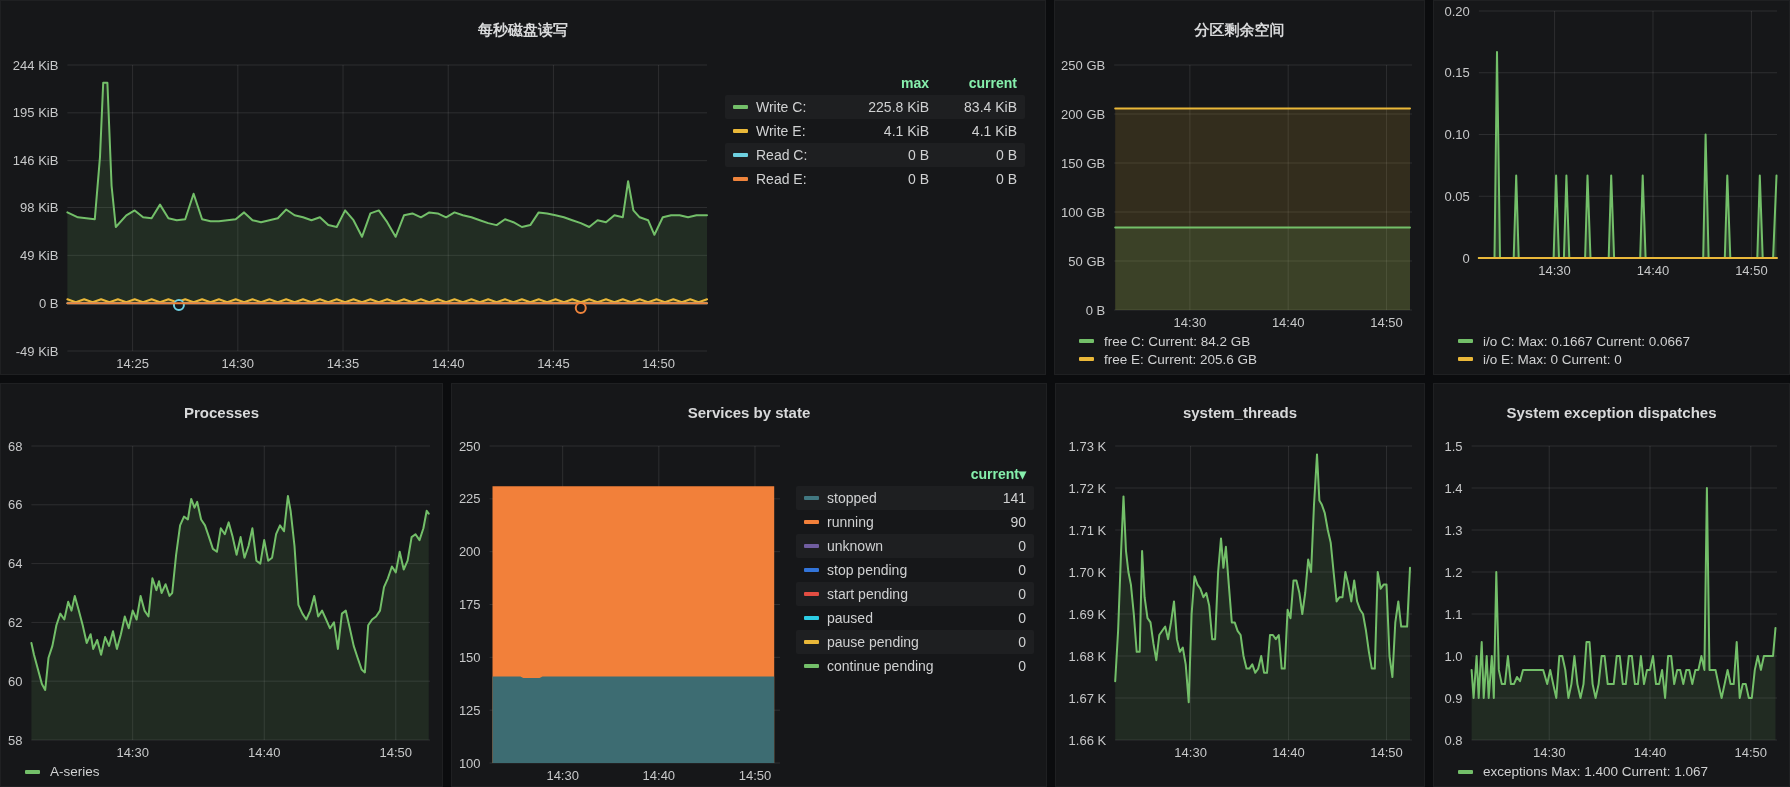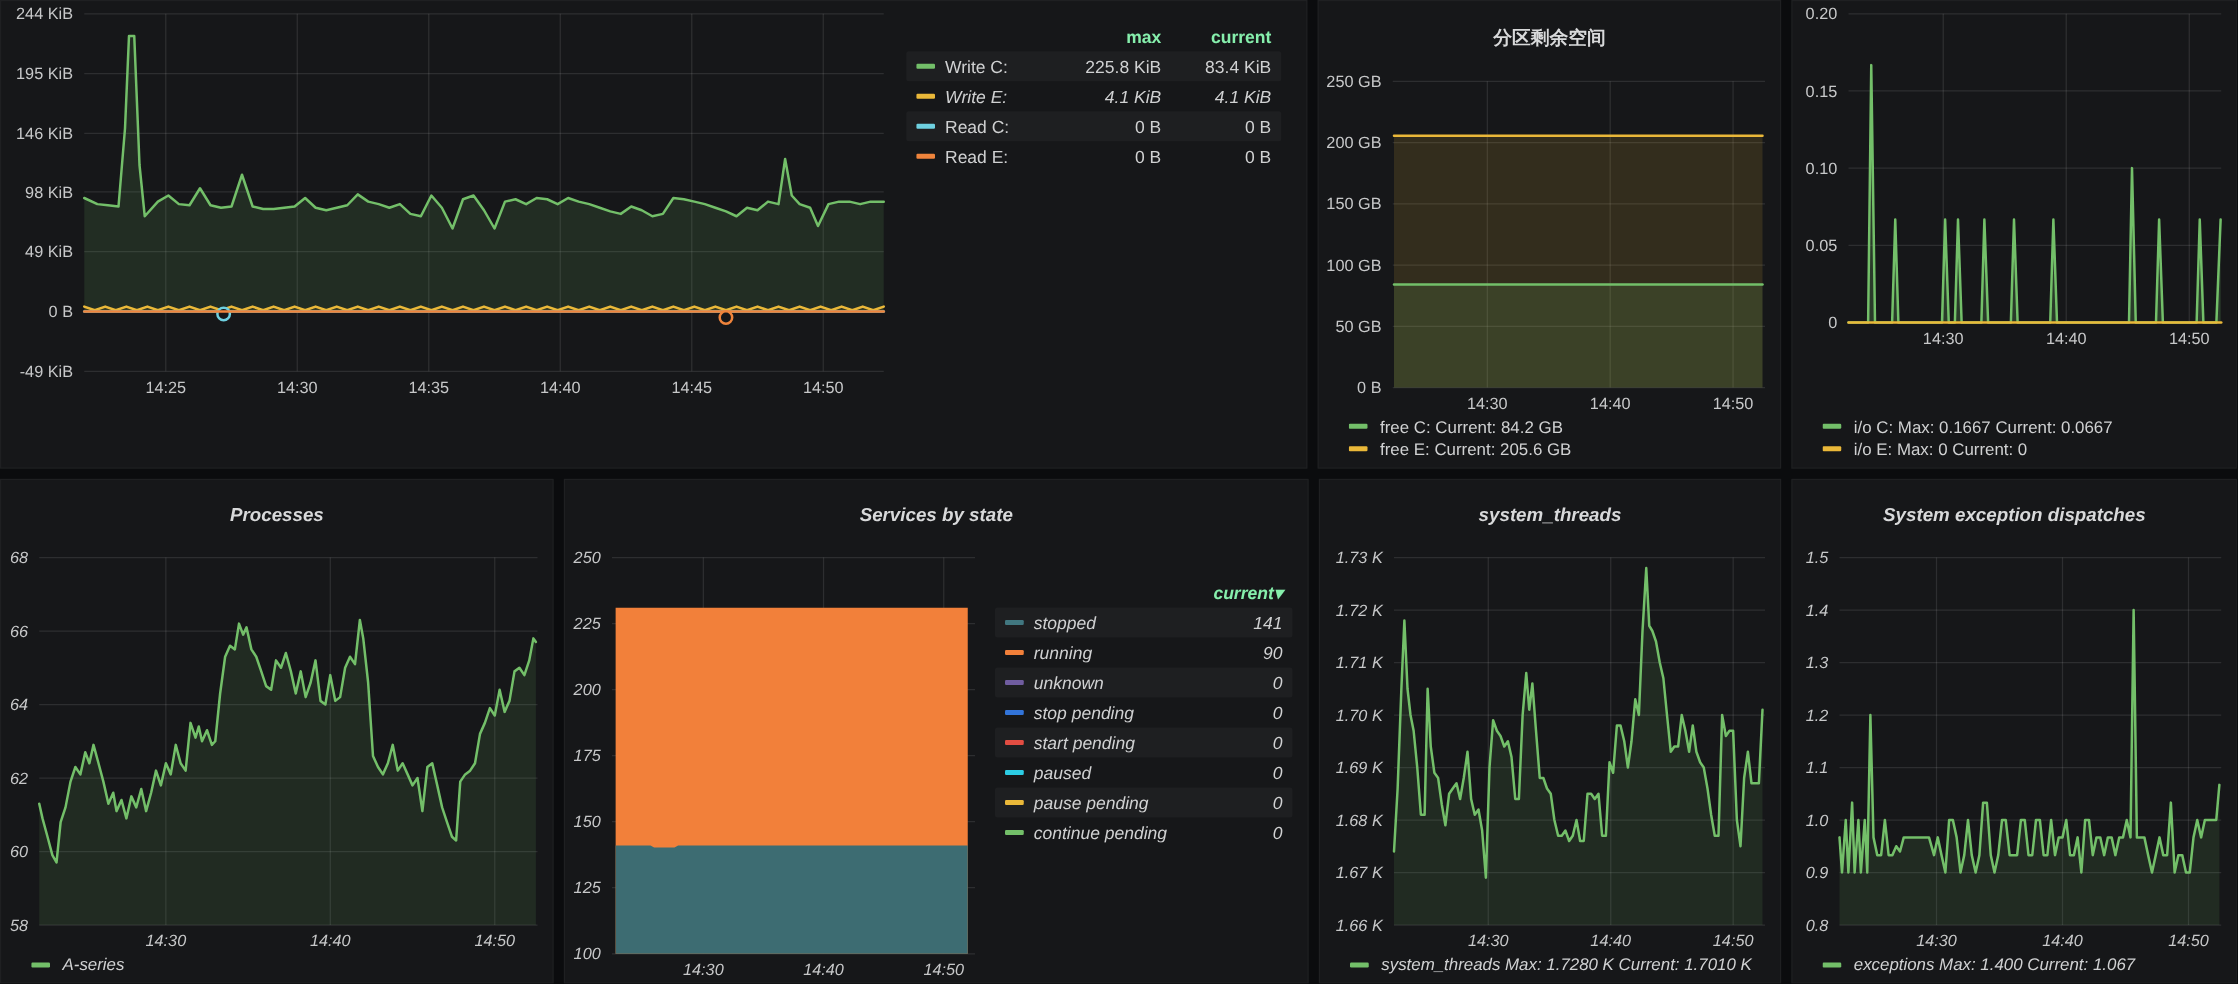--- a/index.html
+++ b/index.html
@@ -1,20 +1,20 @@
 <!DOCTYPE html>
 <html><head>
 <meta charset="utf-8">
 <style>
   html,body{margin:0;padding:0;background:#0b0c0e;}
   .dash{width:1790px;height:787px;background:#0b0c0e;display:flex;flex-direction:column;gap:8px;
         font-family:"Liberation Sans",sans-serif;overflow:hidden;}
   .row{display:flex;gap:8px;}
   .row1{height:375px;}
-  .row2{height:508px;font-style:italic;}
+  .row2{height:508px;}
   .panel{background:#161719;border:1px solid rgba(255,255,255,0.04);box-sizing:border-box;
          display:flex;flex-direction:column;min-width:0;}
   .p-disk{flex:0 0 1046px;}
   .p-free{flex:0 0 371px;}
   .p-io{flex:0 0 357px;}
   .p-proc{flex:0 0 443px;}
   .p-serv{flex:0 0 596px;}
   .p-thr{flex:0 0 370px;}
   .p-exc{flex:0 0 357px;}
   .ptitle{flex:0 0 auto;text-align:center;color:#d8d9da;font-size:15px;font-weight:700;
@@ -39,20 +39,21 @@
                  font-size:13.5px;color:#d0d1d2;overflow:hidden;}
   .blrow{display:flex;align-items:center;gap:10px;white-space:nowrap;overflow:hidden;cursor:pointer;}
 </style>
 </head>
 <body>
 
 <div class="dash">
 
   <div class="row row1">
     <section class="panel p-disk">
+      <h2 class="ptitle">每秒磁盘读写</h2>
       <div class="pbody">
         <div class="chart">
             <svg width="718" height="319">
               <line x1="66.4" x2="706" y1="10" y2="10" stroke="rgba(255,255,255,0.10)"></line>
               <text x="57.400000000000006" y="14.5" text-anchor="end" fill="#c7c8c9" font-size="13">244 KiB</text>
               <line x1="66.4" x2="706" y1="57.82935153583619" y2="57.82935153583619" stroke="rgba(255,255,255,0.10)"></line>
               <text x="57.400000000000006" y="62.32935153583619" text-anchor="end" fill="#c7c8c9" font-size="13">195 KiB</text>
               <line x1="66.4" x2="706" y1="105.65870307167235" y2="105.65870307167235" stroke="rgba(255,255,255,0.10)"></line>
               <text x="57.400000000000006" y="110.15870307167235" text-anchor="end" fill="#c7c8c9" font-size="13">146 KiB</text>
               <line x1="66.4" x2="706" y1="152.51194539249147" y2="152.51194539249147" stroke="rgba(255,255,255,0.10)"></line>
@@ -92,21 +93,21 @@
               <span class="hcell">current</span>
             </div>
             <div class="lrow alt" style="grid-template-columns: 1fr 100px 88px;">
               <span class="lname">
                 <span class="swatch" style="background: rgb(115, 191, 105);"></span>
                 <span>Write C:</span>
               </span>
               <span class="vcell">225.8 KiB</span>
               <span class="vcell">83.4 KiB</span>
             </div>
-            <div class="lrow" style="grid-template-columns: 1fr 100px 88px; font-style: italic;">
+            <div class="lrow" style="grid-template-columns: 1fr 100px 88px;">
               <span class="lname">
                 <span class="swatch" style="background: rgb(234, 184, 57);"></span>
                 <span>Write E:</span>
               </span>
               <span class="vcell">4.1 KiB</span>
               <span class="vcell">4.1 KiB</span>
             </div>
             <div class="lrow alt" style="grid-template-columns: 1fr 100px 88px;">
               <span class="lname">
                 <span class="swatch" style="background: rgb(110, 208, 224);"></span>
@@ -364,26 +365,20 @@
               <text x="134.62442244224422" y="321" text-anchor="middle" fill="#c7c8c9" font-size="13">14:30</text>
               <line x1="232.57821782178218" x2="232.57821782178218" y1="10" y2="304" stroke="rgba(255,255,255,0.10)"></line>
               <text x="232.57821782178218" y="321" text-anchor="middle" fill="#c7c8c9" font-size="13">14:40</text>
               <line x1="330.5320132013201" x2="330.5320132013201" y1="10" y2="304" stroke="rgba(255,255,255,0.10)"></line>
               <text x="330.5320132013201" y="321" text-anchor="middle" fill="#c7c8c9" font-size="13">14:50</text>
               <polygon points="59.2,245.2 62.1,194.8 65.1,115.0 67.5,60.4 70.0,115.0 72.4,136.0 74.9,148.6 77.8,178.0 80.7,215.8 83.7,215.8 86.1,115.0 88.6,161.2 91.5,182.2 94.5,186.4 97.4,207.4 100.3,224.2 103.3,199.0 106.2,194.8 109.2,190.6 112.1,203.2 115.0,186.4 118.0,165.4 120.9,203.2 123.8,215.8 126.8,211.6 129.7,228.4 132.7,266.2 135.6,178.0 138.5,140.2 141.5,148.6 144.4,152.8 147.4,161.2 150.3,157.0 153.2,169.6 156.2,203.2 159.1,203.2 162.1,136.0 165.0,102.4 167.4,131.8 169.9,110.8 172.8,148.6 175.8,186.4 178.7,186.4 181.6,194.8 184.6,199.0 187.5,220.0 190.5,232.6 193.4,232.6 196.3,228.4 199.3,236.8 202.2,232.6 205.2,220.0 208.1,236.8 211.0,236.8 214.0,199.0 216.9,199.0 219.8,203.2 222.8,199.0 225.7,232.6 228.7,232.6 231.6,173.8 234.5,182.2 237.5,144.4 240.4,144.4 243.4,157.0 246.3,178.0 249.2,157.0 252.2,123.4 255.1,136.0 258.0,68.8 261.0,18.4 263.4,64.6 265.9,68.8 268.8,77.2 271.8,94.0 274.7,106.6 277.6,136.0 280.6,165.4 283.5,161.2 286.5,161.2 289.4,136.0 292.3,148.6 295.3,165.4 298.2,144.4 301.1,165.4 304.1,173.8 307.0,178.0 310.0,194.8 312.9,215.8 315.8,232.6 318.8,232.6 321.7,136.0 324.7,152.8 327.6,148.6 330.5,148.6 333.5,220.0 336.4,241.0 339.3,186.4 342.3,165.4 345.2,190.6 348.2,190.6 351.1,190.6 354.0,131.8 354.0,304.0 59.2,304.0" fill="#73BF69" fill-opacity="0.12"></polygon>
               <polyline points="59.2,245.2 62.1,194.8 65.1,115.0 67.5,60.4 70.0,115.0 72.4,136.0 74.9,148.6 77.8,178.0 80.7,215.8 83.7,215.8 86.1,115.0 88.6,161.2 91.5,182.2 94.5,186.4 97.4,207.4 100.3,224.2 103.3,199.0 106.2,194.8 109.2,190.6 112.1,203.2 115.0,186.4 118.0,165.4 120.9,203.2 123.8,215.8 126.8,211.6 129.7,228.4 132.7,266.2 135.6,178.0 138.5,140.2 141.5,148.6 144.4,152.8 147.4,161.2 150.3,157.0 153.2,169.6 156.2,203.2 159.1,203.2 162.1,136.0 165.0,102.4 167.4,131.8 169.9,110.8 172.8,148.6 175.8,186.4 178.7,186.4 181.6,194.8 184.6,199.0 187.5,220.0 190.5,232.6 193.4,232.6 196.3,228.4 199.3,236.8 202.2,232.6 205.2,220.0 208.1,236.8 211.0,236.8 214.0,199.0 216.9,199.0 219.8,203.2 222.8,199.0 225.7,232.6 228.7,232.6 231.6,173.8 234.5,182.2 237.5,144.4 240.4,144.4 243.4,157.0 246.3,178.0 249.2,157.0 252.2,123.4 255.1,136.0 258.0,68.8 261.0,18.4 263.4,64.6 265.9,68.8 268.8,77.2 271.8,94.0 274.7,106.6 277.6,136.0 280.6,165.4 283.5,161.2 286.5,161.2 289.4,136.0 292.3,148.6 295.3,165.4 298.2,144.4 301.1,165.4 304.1,173.8 307.0,178.0 310.0,194.8 312.9,215.8 315.8,232.6 318.8,232.6 321.7,136.0 324.7,152.8 327.6,148.6 330.5,148.6 333.5,220.0 336.4,241.0 339.3,186.4 342.3,165.4 345.2,190.6 348.2,190.6 351.1,190.6 354.0,131.8" fill="none" stroke="#73BF69" stroke-width="2" stroke-linejoin="round" stroke-linecap="round"></polyline>
             </svg>
           </div>
       </div>
-      <div class="bottom-legend">
-          <div class="blrow">
-            <span class="swatch" style="background: rgb(115, 191, 105);"></span>
-            <span>system_threads  Max: 1.7280 K  Current: 1.7010 K</span>
-          </div>
-        </div>
     </section>
 
     <section class="panel p-exc">
       <h2 class="ptitle">System exception dispatches</h2>
       <div class="pbody">
         <div class="chart">
             <svg width="355" height="327">
               <line x1="37.6" x2="343" y1="10" y2="10" stroke="rgba(255,255,255,0.10)"></line>
               <text x="28.6" y="14.5" text-anchor="end" fill="#c7c8c9" font-size="13">1.5</text>
               <line x1="37.6" x2="343" y1="52.00000000000005" y2="52.00000000000005" stroke="rgba(255,255,255,0.10)"></line>

